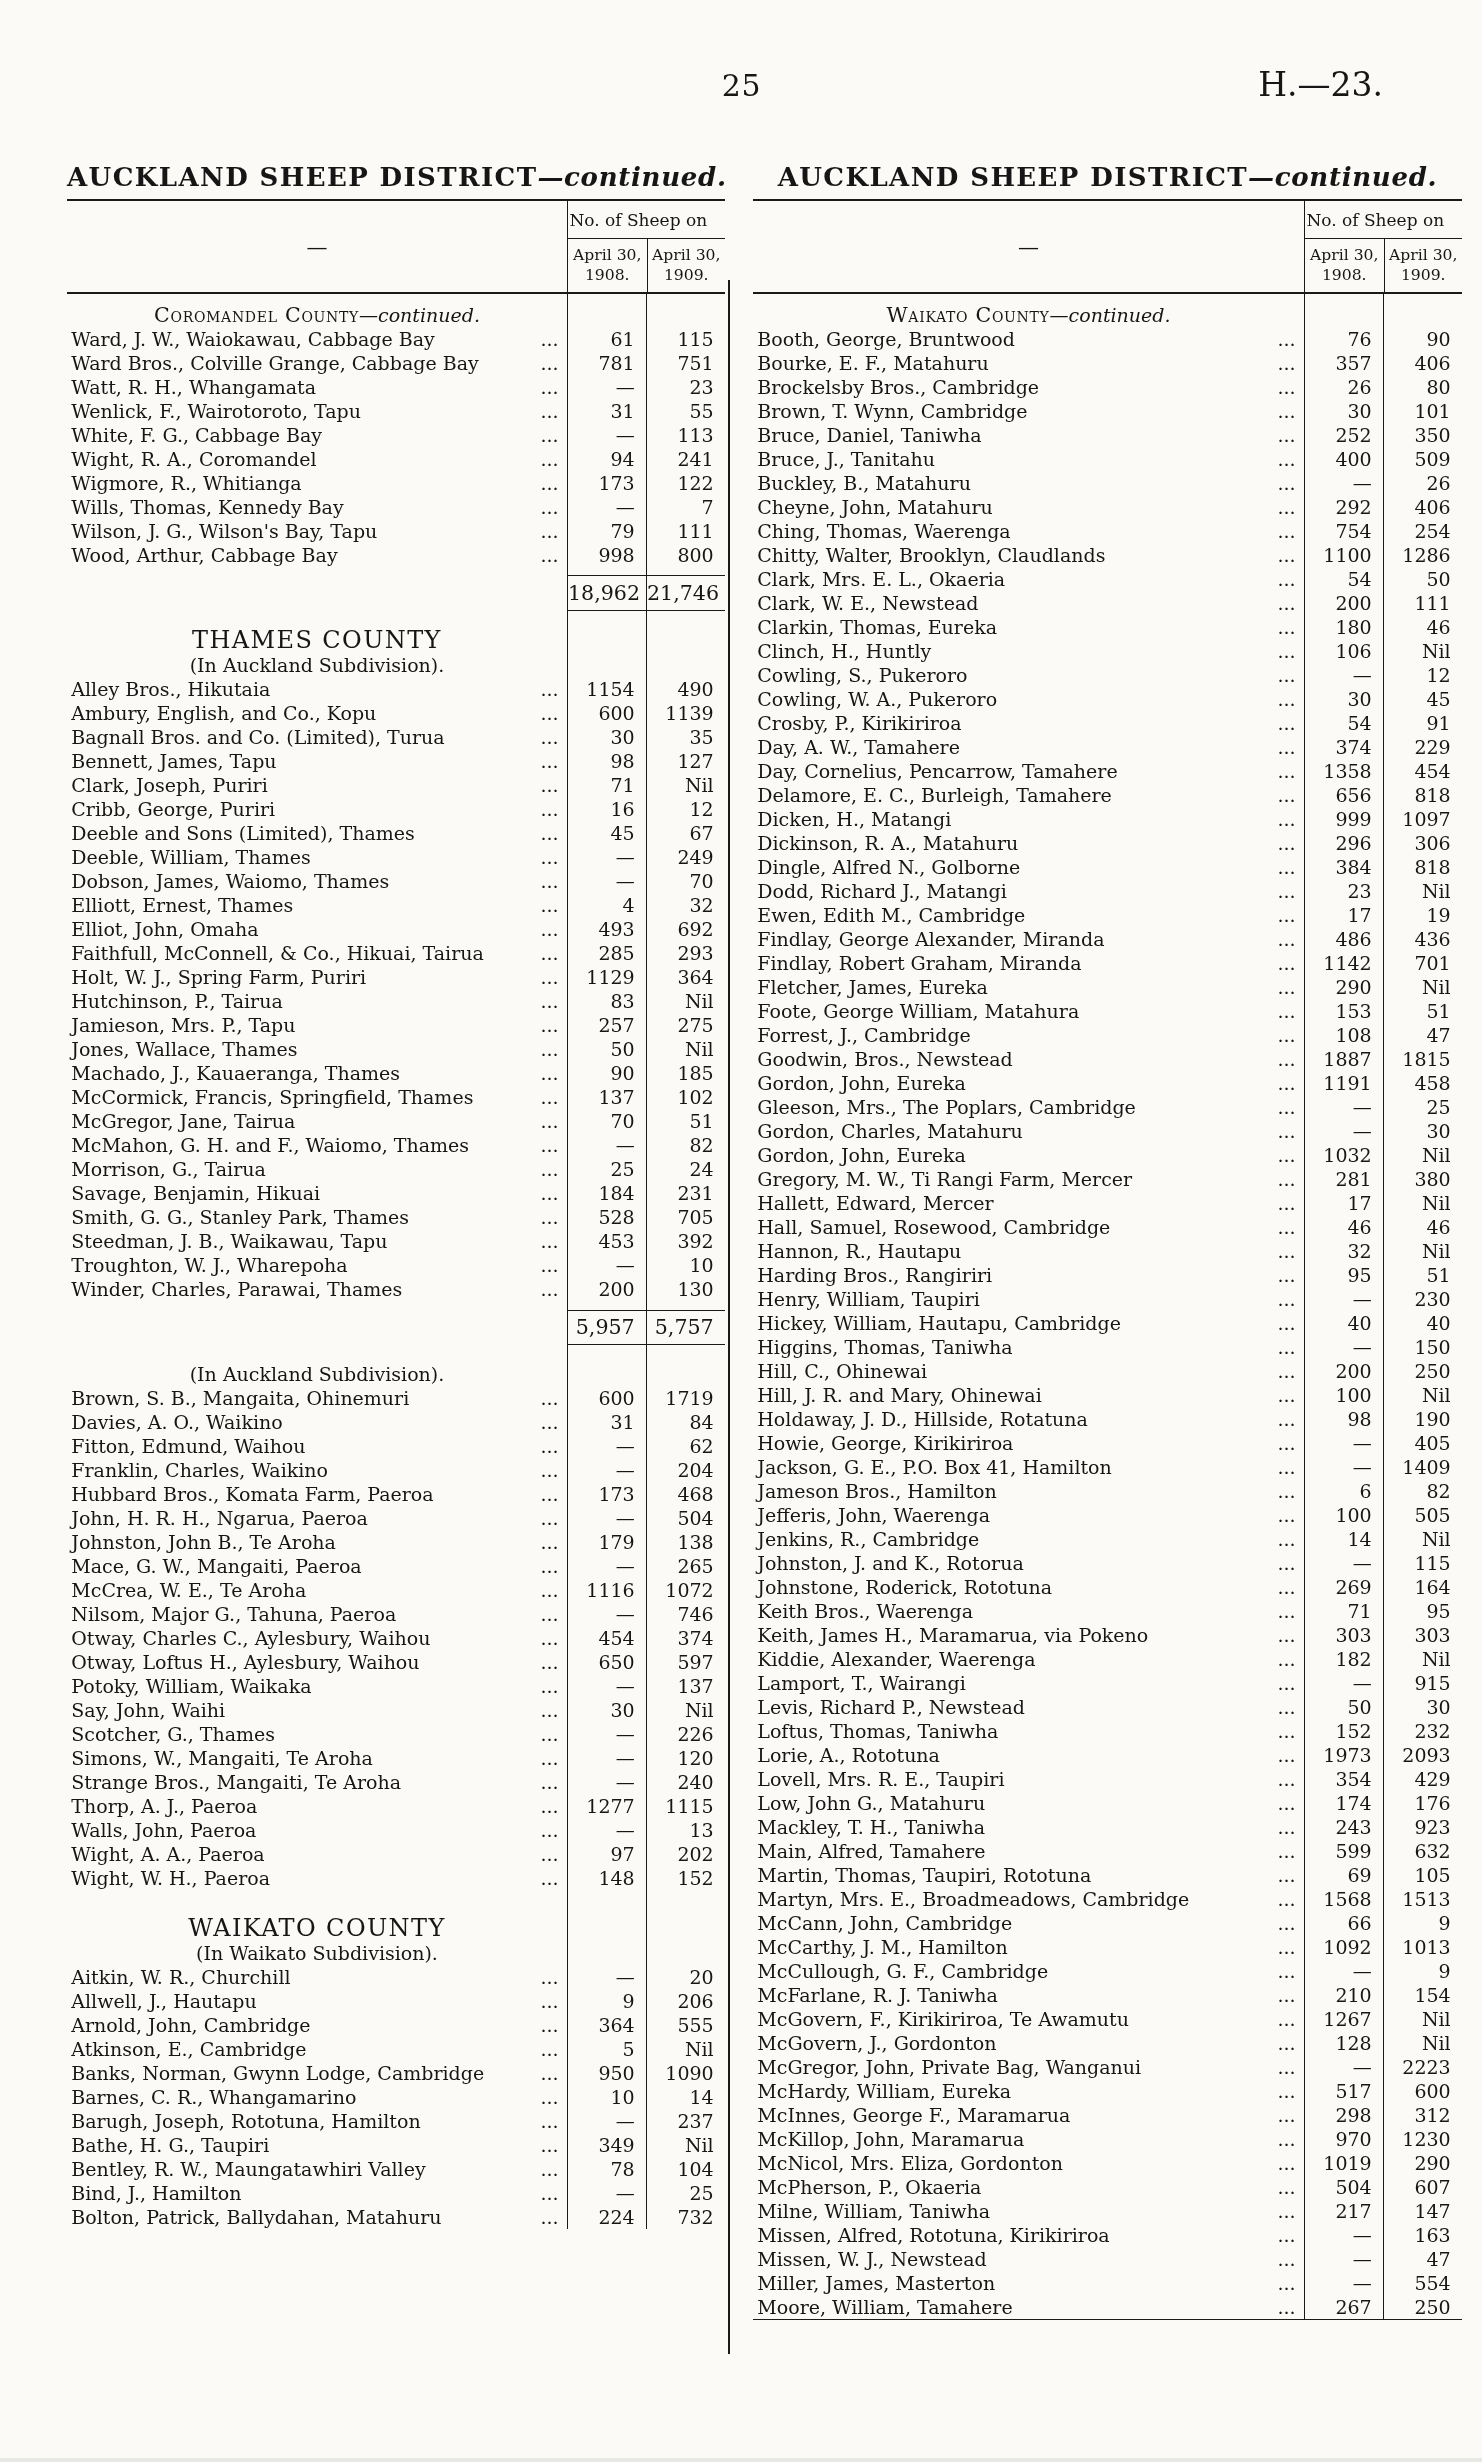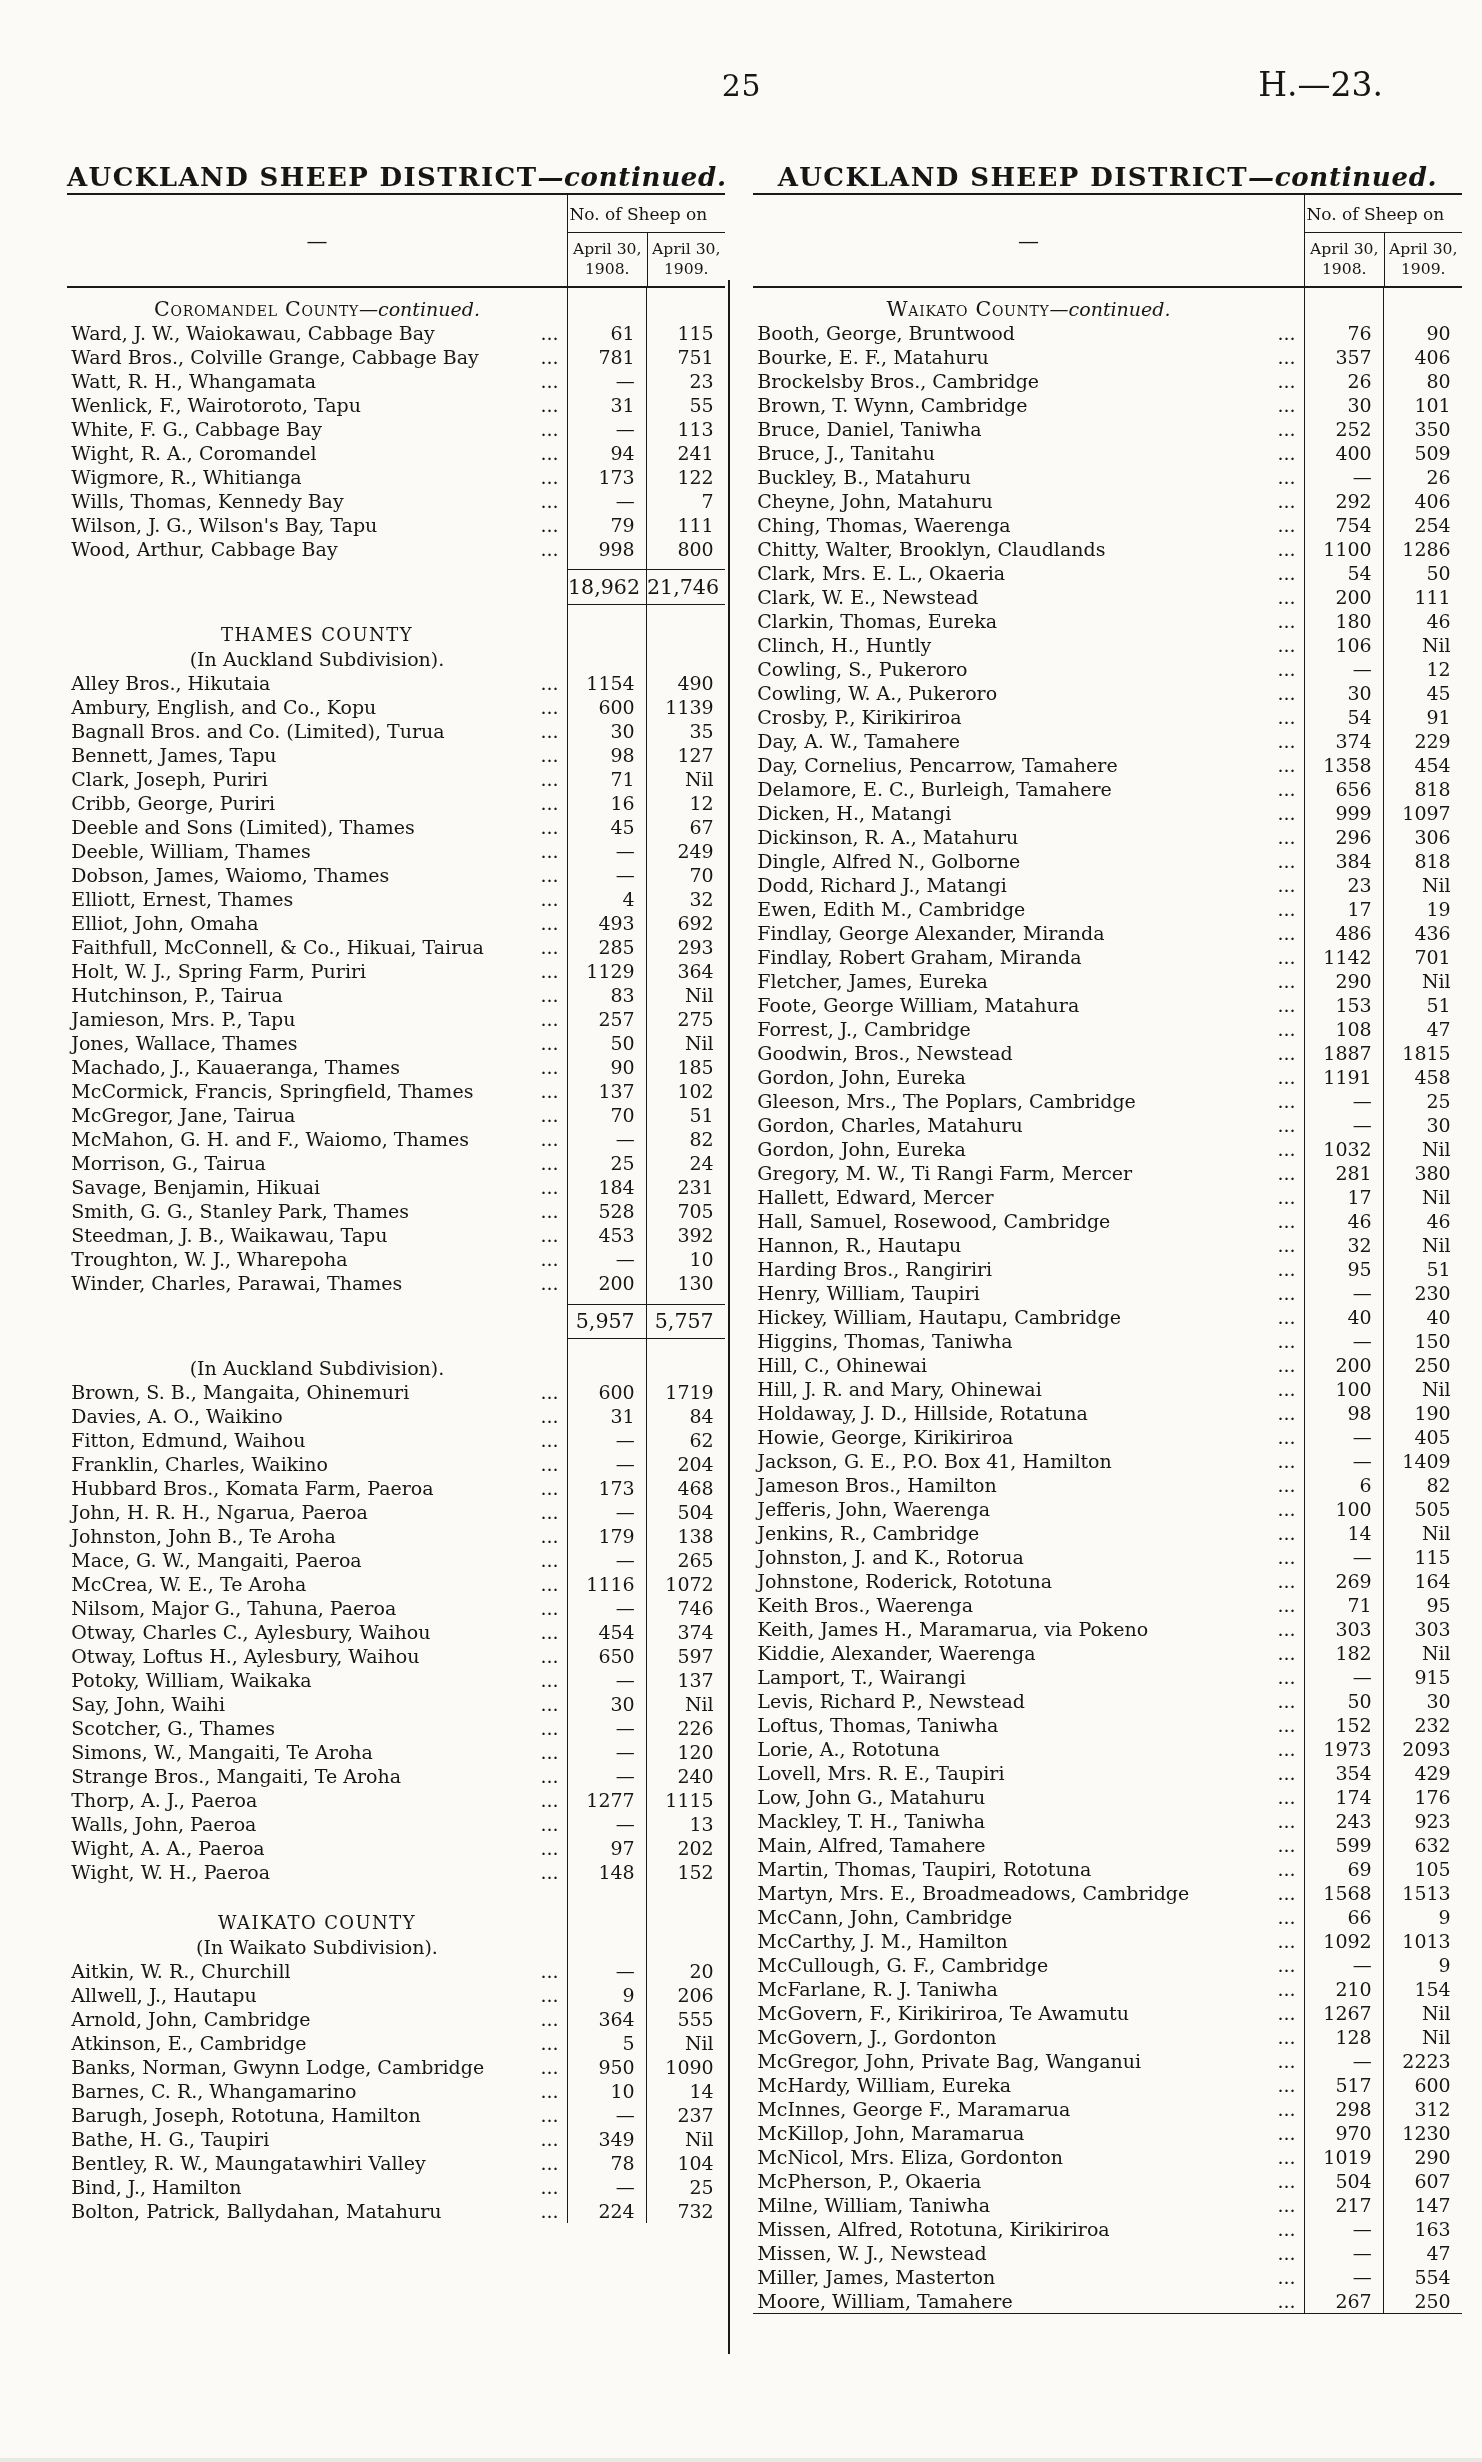--- a/index.html
+++ b/index.html
@@ -6,42 +6,42 @@
   .page{position:relative;width:1483px;height:2458px;background:#fbfaf6;color:#161616;
         font-family:"DejaVu Serif","Liberation Serif",serif;overflow:hidden;}
   .page-num{position:absolute;top:68px;left:0;width:100%;text-align:center;
             font-size:30px;letter-spacing:0.7px;}
   .doc-ref{position:absolute;top:65px;right:100px;font-size:33px;}
   .vsep{position:absolute;left:728px;top:280px;width:2.1px;height:2074px;background:#1a1a1a;}
   .col{position:absolute;top:162px;}
   .col-left{left:67px;width:658px;}
   .col-right{left:753px;width:709px;}
   .col-title{text-align:center;font-size:26px;font-weight:bold;letter-spacing:1.4px;
-             margin-bottom:1px;white-space:nowrap;}
+             margin-bottom:7px;white-space:nowrap;}
   .col-title .cont{font-weight:bold;font-style:italic;letter-spacing:0.7px;text-transform:none;}
   .tbl{border-top:2.1px solid #1a1a1a;}
   .col-right .tbl{border-bottom:1.4px solid #1a1a1a;}
   .thead{display:flex;border-bottom:2.8px solid #1a1a1a;}
   .th-dash{flex:1;display:flex;align-items:center;justify-content:center;font-size:21px;}
   .th-nums{width:157px;border-left:1.4px solid #1a1a1a;display:flex;flex-direction:column;}
   .group{border-bottom:1.4px solid #1a1a1a;text-align:left;font-size:17px;padding:8.5px 1.4px;}
   .dates{display:flex;}
   .date{width:79px;box-sizing:border-box;text-align:center;font-size:15.6px;
         line-height:1.3;padding:5.7px 4.3px 7px 4.3px;}
   .date + .date{border-left:1.4px solid #1a1a1a;}
   .tbody{}
   .tr{display:flex;}
   .tr .name{flex:1;display:flex;font-size:19px;line-height:24px;padding-left:4.3px;min-width:0;}
   .tr .dots{margin-left:auto;padding:0 8.5px 0 5.7px;}
   .tr .v{width:79px;box-sizing:border-box;border-left:1.4px solid #1a1a1a;
          text-align:right;padding-right:11.3px;font-size:19px;line-height:24px;}
   .tr.head .name{display:block;text-align:center;padding-left:0;}
   .h-sc{font-variant:small-caps;font-size:20.6px;letter-spacing:0.7px;}
   .h-it{font-style:italic;font-size:19px;}
-  .h-caps{font-size:18px;letter-spacing:1.4px;}
+  .h-caps{font-size:24px;letter-spacing:1.4px;}
   .h-sub{font-size:19px;}
   .tr.totals .v{border-top:1.4px solid #1a1a1a;border-bottom:1.4px solid #1a1a1a;
                 font-size:20.6px;padding-top:6.4px;padding-bottom:6.4px;line-height:21px;}
   .tr.spacer .name{min-height:8.5px;}
   .tr.spacer .v{min-height:8.5px;}
 </style>
 </head>
 <body>
 
 <div class="page">

